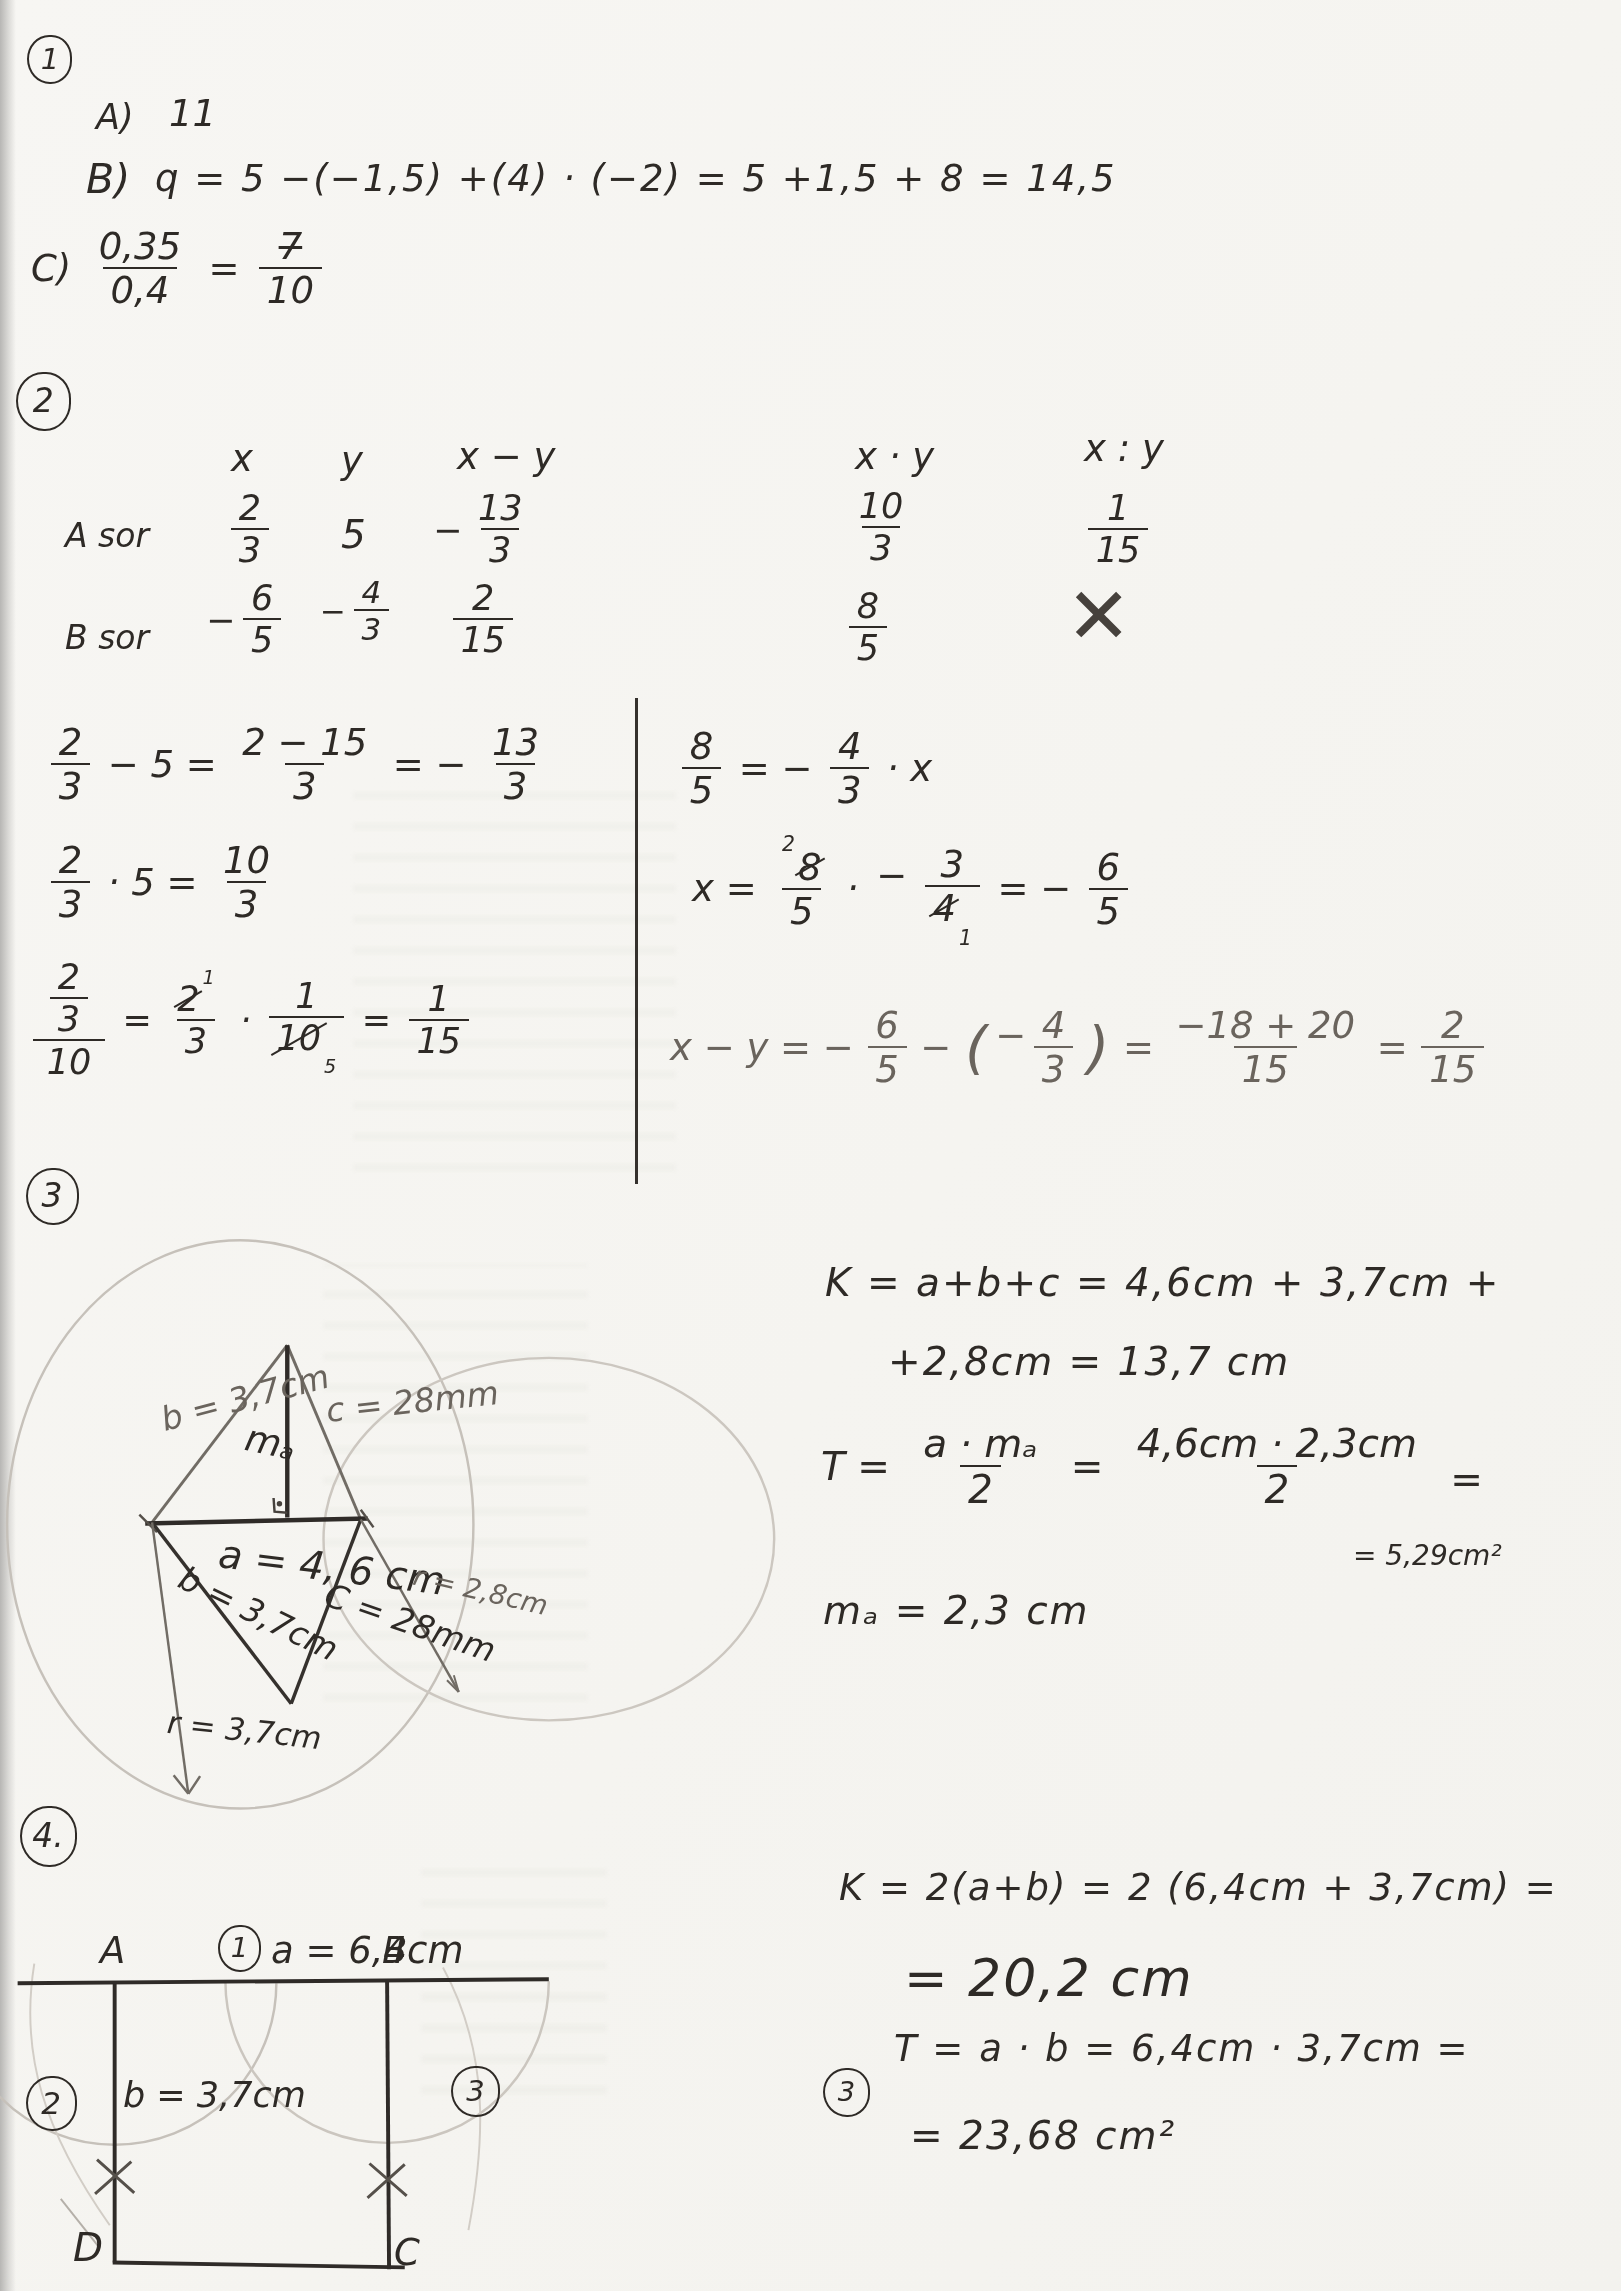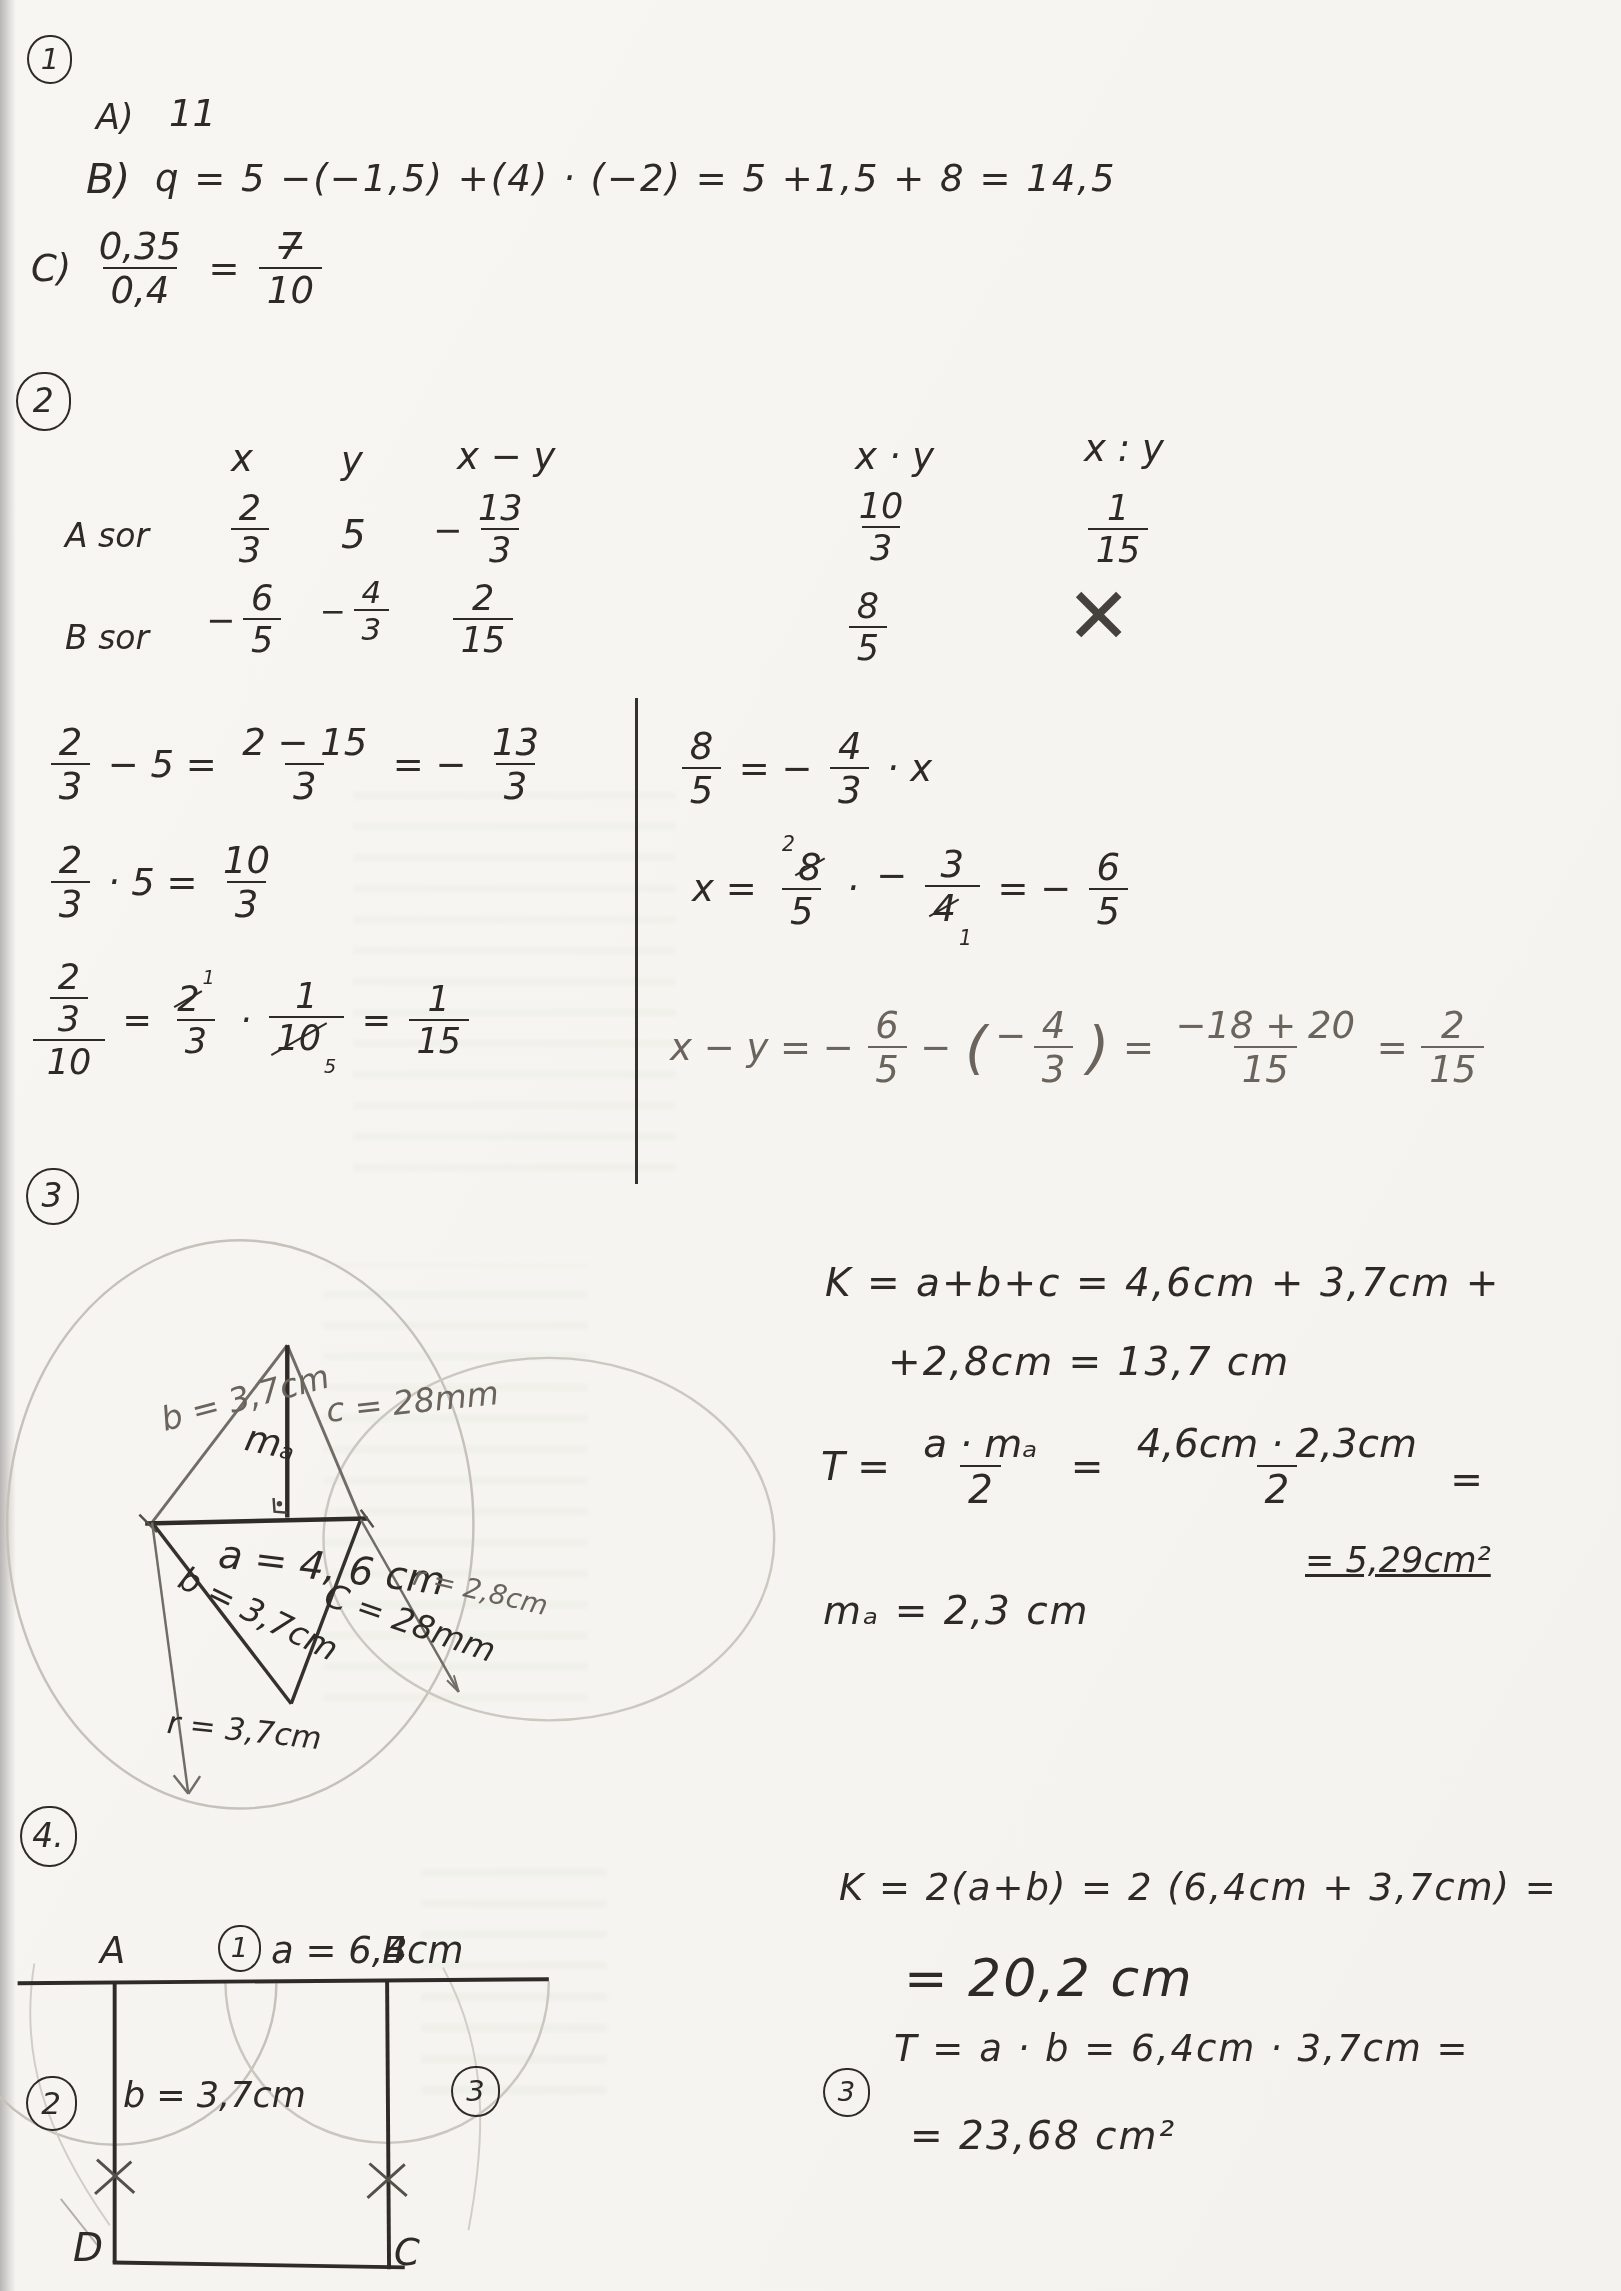--- a/index.html
+++ b/index.html
@@ -278,21 +278,21 @@
         <span class="den">2</span>
       </span>
     <span>=</span>
     <span class="frac">
         <span class="num">4,6cm · 2,3cm</span>
         <span class="den">2</span>
       </span>
     <span style="position:relative;top:13.7px;">=</span>
   </div>
 
-  <span class="abs hw" style="left:1305px;top:1541px;font-size:35px;text-decoration:underline;">= 5,29cm²</span>
+  <span class="abs hw" style="left:1353px;top:1541px;font-size:28px;">= 5,29cm²</span>
   <span class="abs hw" style="left:823px;top:1590px;font-size:39px;letter-spacing:2px;">mₐ = 2,3 cm</span>
 
   <div class="abs circled hw" style="left:19.6px;top:1806px;width:57px;height:61px;font-size:33px;">
       <span>4.</span>
     </div>
 
   <svg style="left:0;top:1887px;" width="686" height="405" viewBox="0 0 700 413">
 
     <path d="M-48 98 A165 165 0 0 0 282 98" fill="none" stroke="#c6c1ba" stroke-width="2.5"></path>
     <path d="M230 96 A165 165 0 0 0 560 96" fill="none" stroke="#cbc6bf" stroke-width="2.5"></path>

